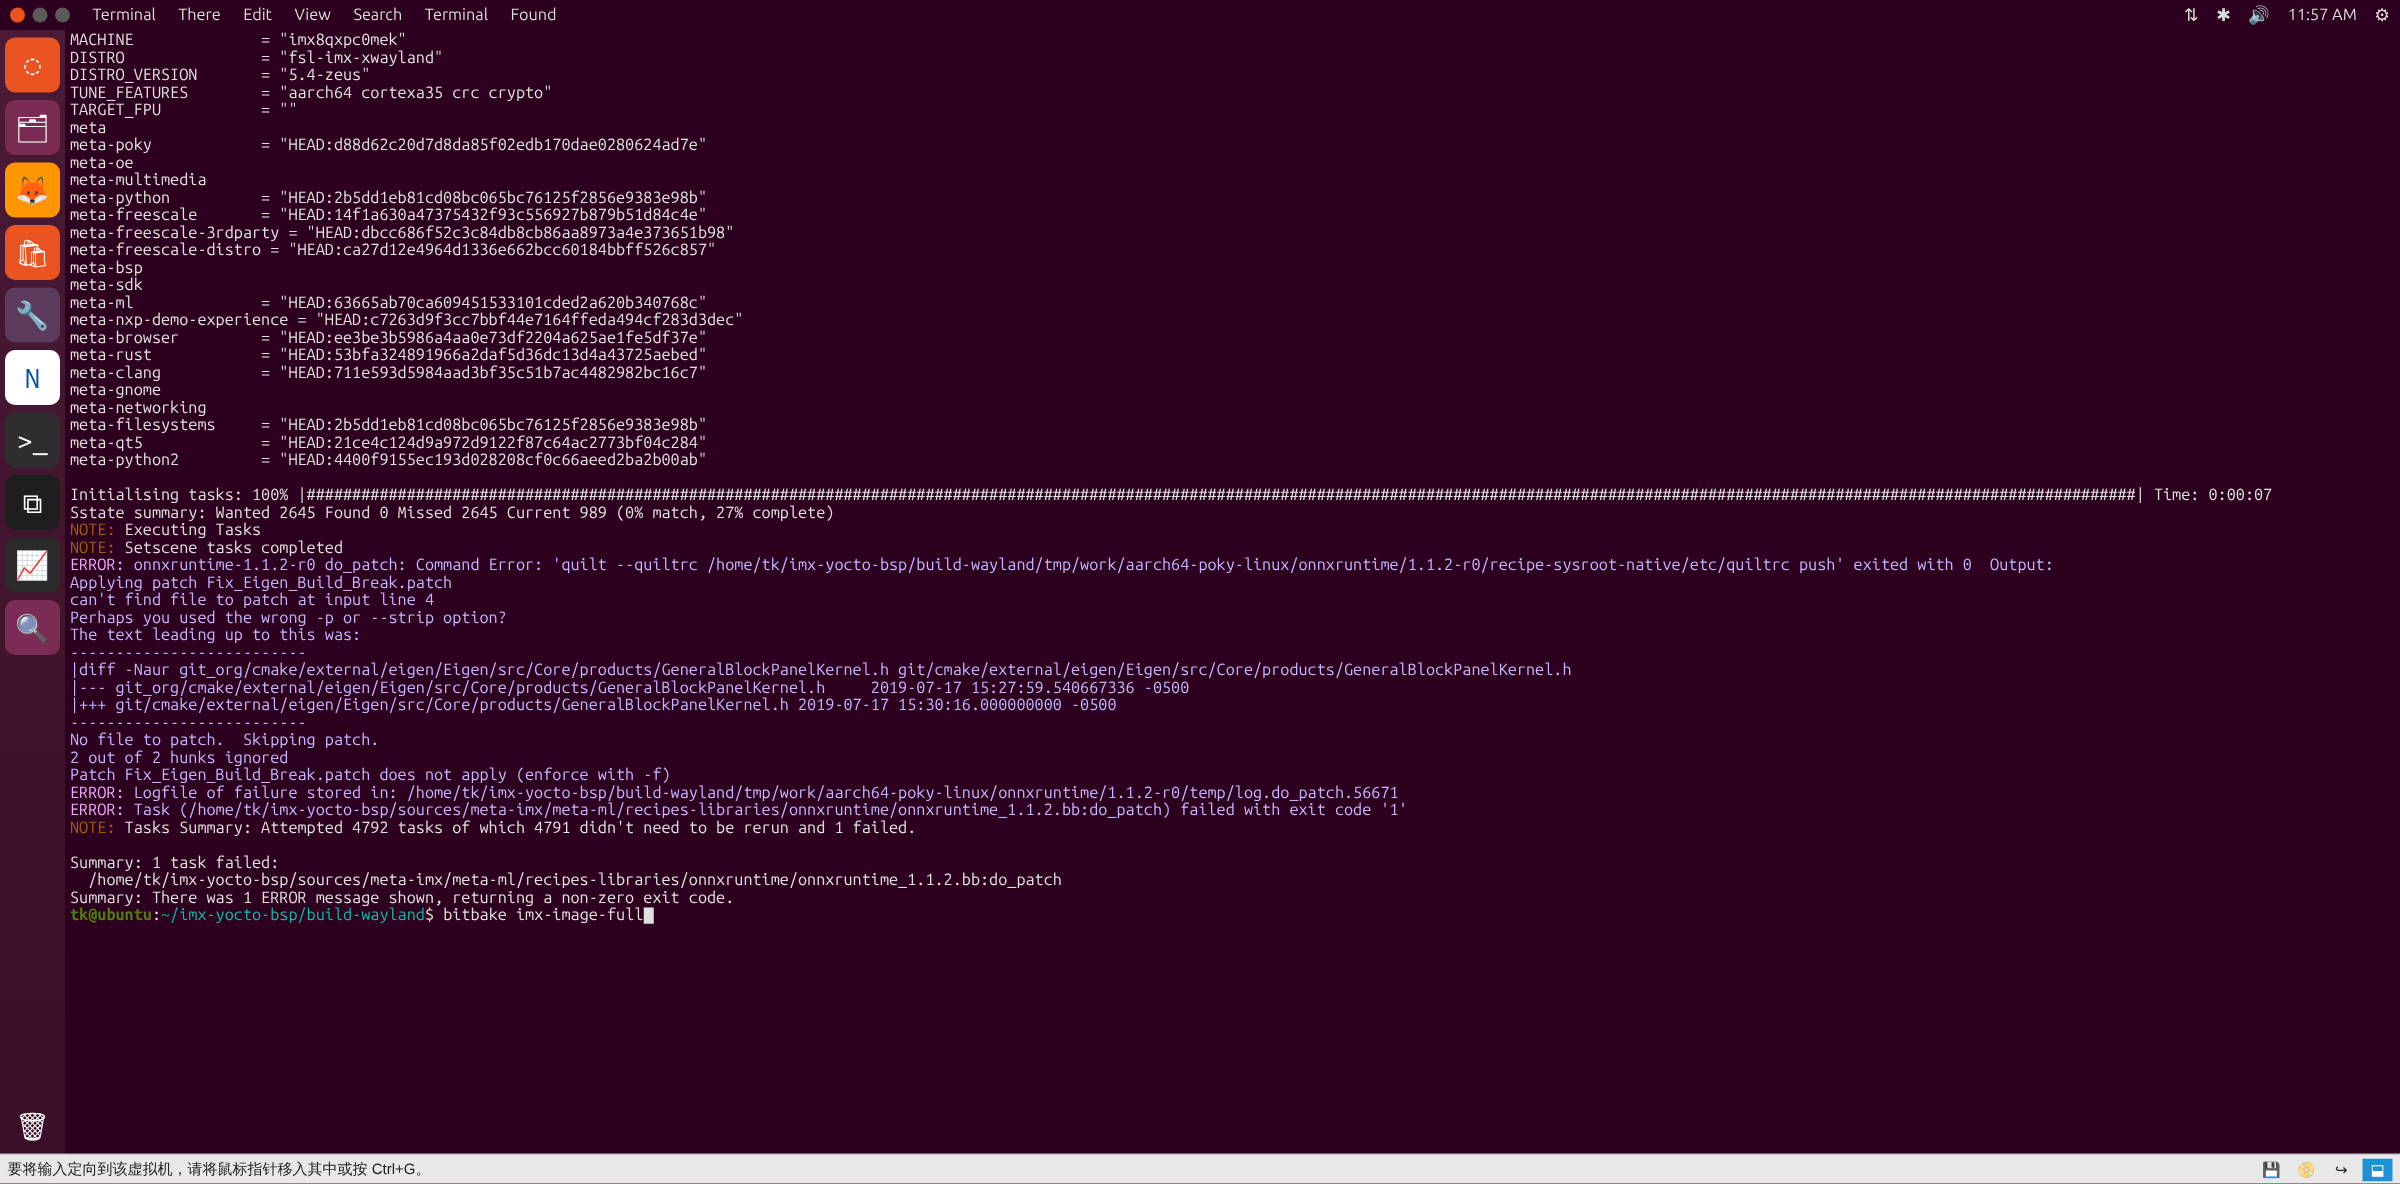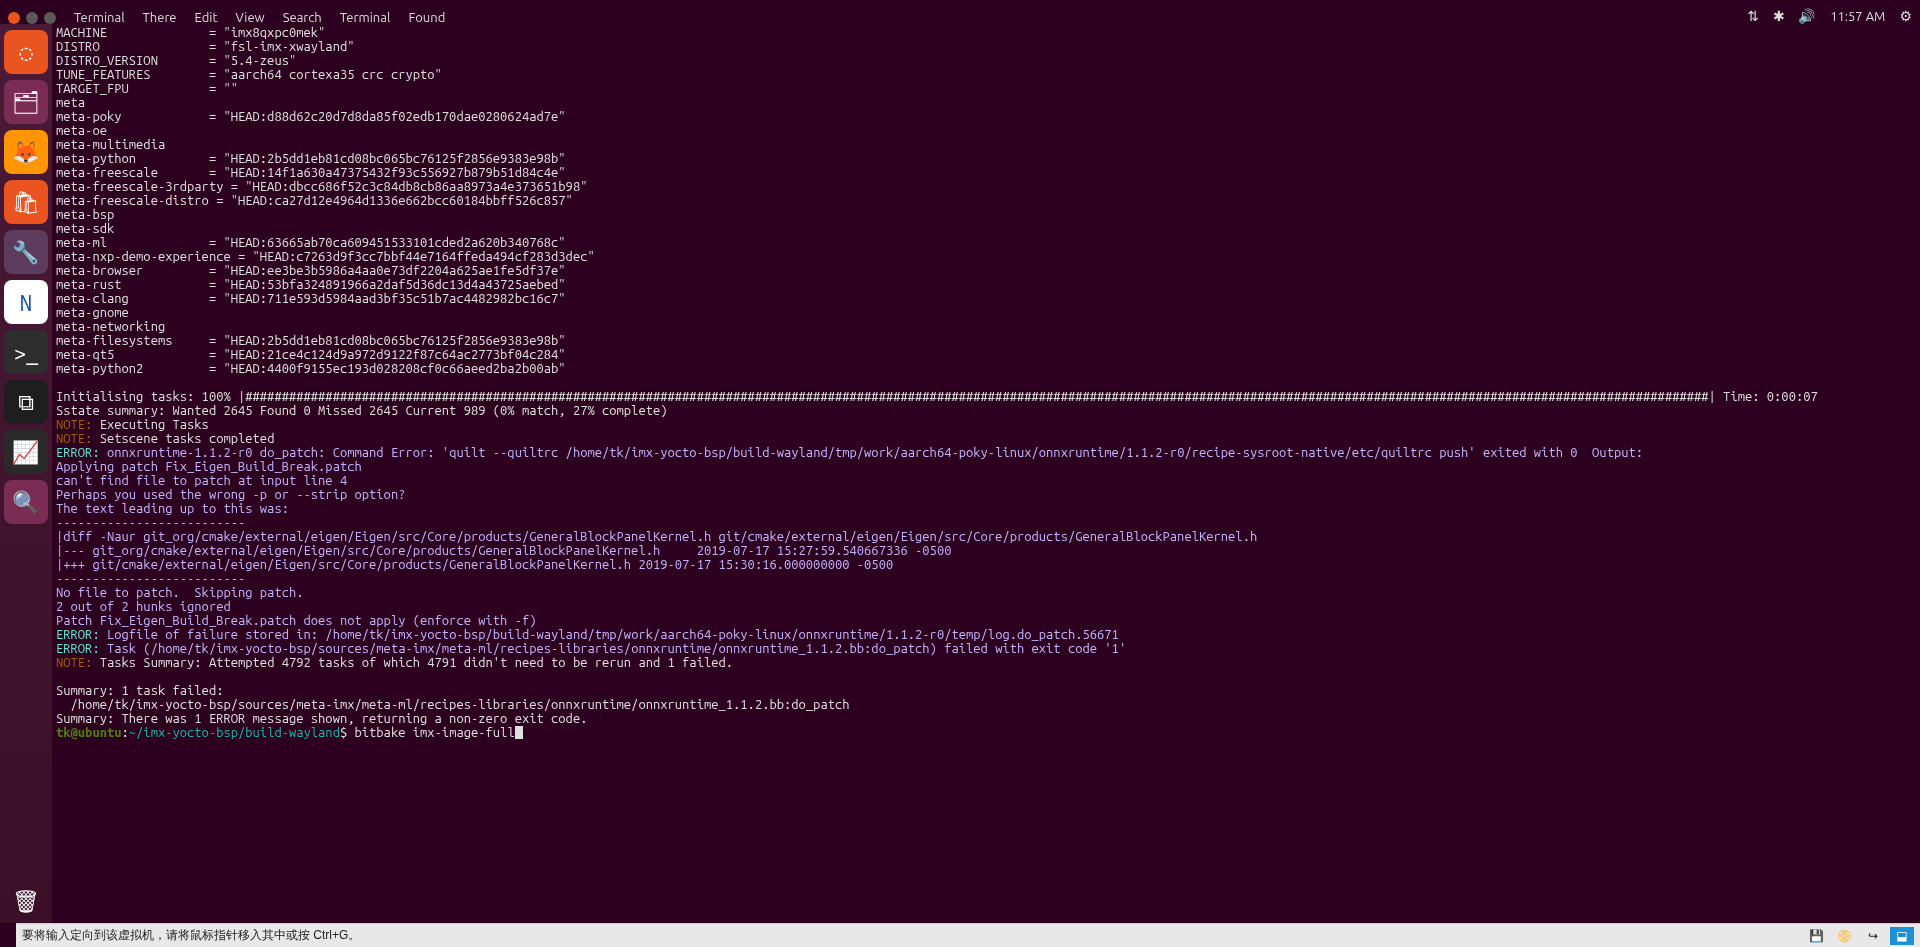--- a/index.html
+++ b/index.html
@@ -9,21 +9,21 @@
   overflow: hidden;
   width: 1920px;
   height: 947px;
   position: relative;
 }
 .topbar {
   height: 24px;
   background: #2c001e;
   color: #dcdcdc;
   display: flex;
-  align-items: flex-end;
+  align-items: center;
   font-family: Ubuntu, sans-serif;
   font-size: 13px;
   padding: 0 8px;
 }
 .win-buttons {
   display: flex;
   gap: 6px;
   margin-right: 18px;
   align-items: center;
 }
@@ -75,36 +75,36 @@
   background: #2c001e;
   color: #e0e0e0;
   font-size: 13px;
   line-height: 14px;
   padding: 1px 4px;
   white-space: pre;
   overflow: hidden;
   letter-spacing: 0;
 }
 .terminal .line { display: block; min-height: 14px; }
-.err-label { color: #5eead4; }
+.err-label { color: #f0abfc; }
 .err-body  { color: #c4b5fd; }
 .note      { color: #a16207; }
 .prompt-user { color: #4d7c0f; font-weight: bold; }
 .prompt-path { color: #14b8a6; font-weight: normal; }
 .prompt-sym  { color: #e0e0e0; }
 .cursor {
   display: inline-block;
   width: 8px; height: 13px;
   background: #e0e0e0;
   vertical-align: text-bottom;
 }
 
 .bottombar {
   position: absolute;
-  left: 16px; right: 0; bottom: 0;
+  left: 0; right: 0; bottom: 0;
   height: 24px;
   background: #e8e8e8;
   border-top: 1px solid #ccc;
   display: flex;
   align-items: center;
   font-family: sans-serif;
   font-size: 12px;
   color: #222;
   padding: 0 6px;
 }

